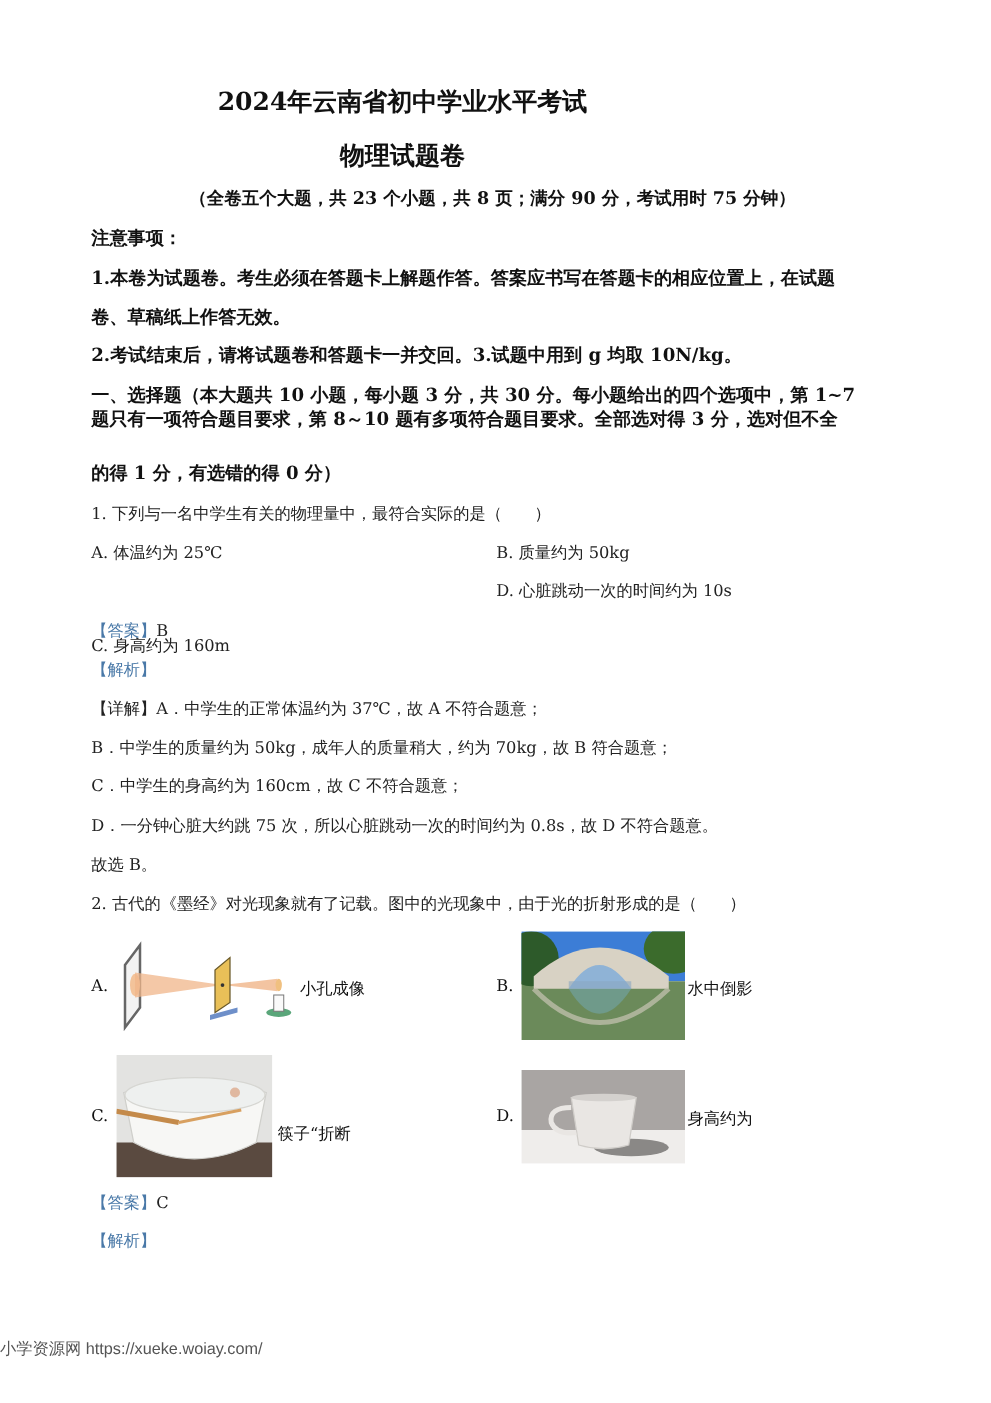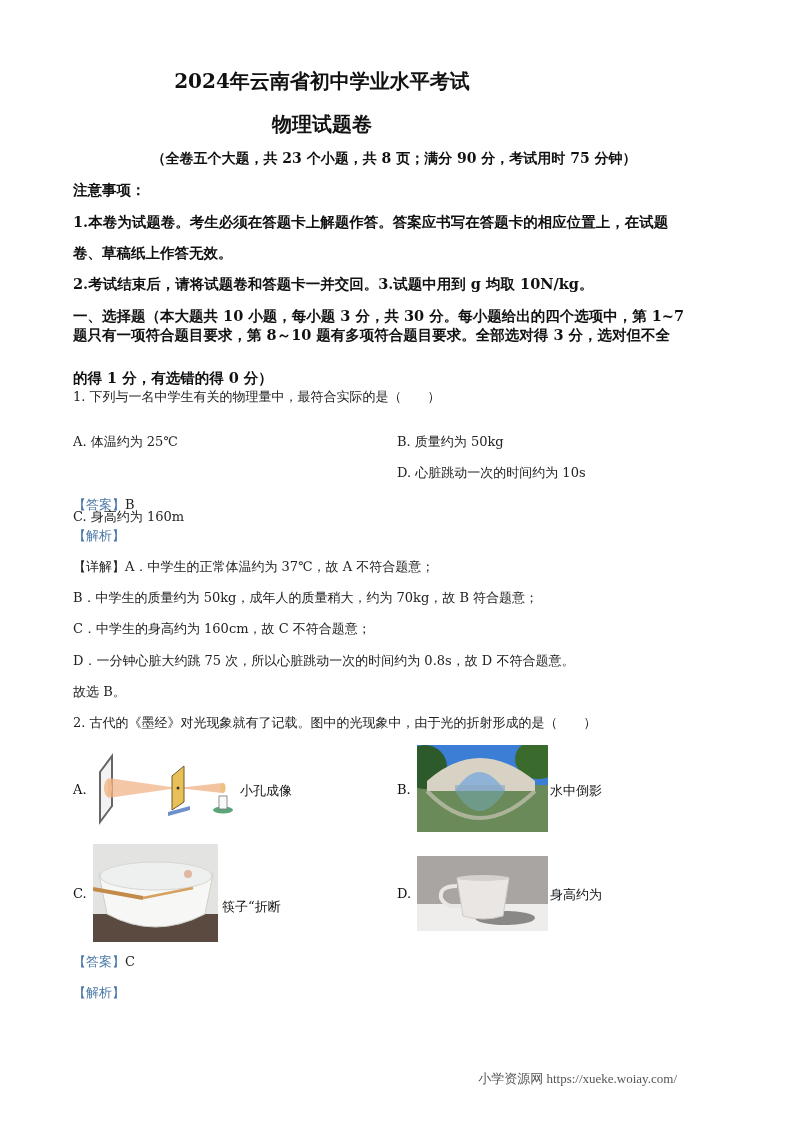--- a/index.html
+++ b/index.html
@@ -5,40 +5,40 @@
   html, body { margin: 0; padding: 0; background: #ffffff; }
   body { width: 793px; height: 1122px; position: relative; overflow: hidden;
          font-family: "DejaVu Serif", "Liberation Serif", serif; color: #111; }
   .abs { position: absolute; white-space: nowrap; }
   .title { left: 0; width: 644px; text-align: center; font-weight: bold; font-size: 20px; }
   .bold { font-weight: bold; font-size: 14.5px; }
   .reg { font-size: 13px; color: #222; }
   .bracket { color: #4a79a8; }
   .opt-label { font-size: 13px; }
   .img-box { position: absolute; overflow: hidden; }
-  .footer { left: 0; width: 677px; text-align: right; font-family: Liberation Serif, serif;
+  .footer { left: 0; width: 677px; text-align: left; font-family: Liberation Sans, sans-serif;
             font-size: 13px; color: #555; }
 </style>
 </head>
 <body>
 
 <div class="abs title" style="top:68px;">2024年云南省初中学业水平考试</div>
 <div class="abs title" style="top:111px;">物理试题卷</div>
 <div class="abs bold" style="top:150px; left:0; width:788px; text-align:center; font-size:14px;">（全卷五个大题，共 23 个小题，共 8 页；满分 90 分，考试用时 75 分钟）</div>
 
 <div class="abs bold" style="top:181px; left:73px;">注意事项：</div>
 <div class="abs bold" style="top:213px; left:73px;">1.本卷为试题卷。考生必须在答题卡上解题作答。答案应书写在答题卡的相应位置上，在试题</div>
 <div class="abs bold" style="top:244px; left:73px;">卷、草稿纸上作答无效。</div>
 <div class="abs bold" style="top:275px; left:73px;">2.考试结束后，请将试题卷和答题卡一并交回。3.试题中用到 g 均取 10N/kg。</div>
 
 <div class="abs bold" style="top:307px; left:73px;">一、选择题（本大题共 10 小题，每小题 3 分，共 30 分。每小题给出的四个选项中，第 1~7</div>
 <div class="abs bold" style="top:326px; left:73px;">题只有一项符合题目要求，第 8～10 题有多项符合题目要求。全部选对得 3 分，选对但不全</div>
 <div class="abs bold" style="top:369px; left:73px;">的得 1 分，有选错的得 0 分）</div>
 
-<div class="abs reg" style="top:388px; left:73px;text-align:center;">1. 下列与一名中学生有关的物理量中，最符合实际的是（　　）</div>
+<div class="abs reg" style="top:402px; left:73px;text-align:center;">1. 下列与一名中学生有关的物理量中，最符合实际的是（　　）</div>
 <div class="abs reg" style="top:433px; left:73px;">A. 体温约为 25℃</div>
 <div class="abs reg" style="top:433px; left:397px;">B. 质量约为 50kg</div>
 <div class="abs reg" style="top:464px; left:73px;margin-top:44px;">C. 身高约为 160m</div>
 <div class="abs reg" style="top:464px; left:397px;">D. 心脏跳动一次的时间约为 10s</div>
 
 <div class="abs reg" style="top:496px; left:73px;">
   <span class="bracket">【答案】</span><span>B</span>
 </div>
 <div class="abs reg bracket" style="top:527px; left:73px;">【解析】</div>
 <div class="abs reg" style="top:558px; left:73px;">

